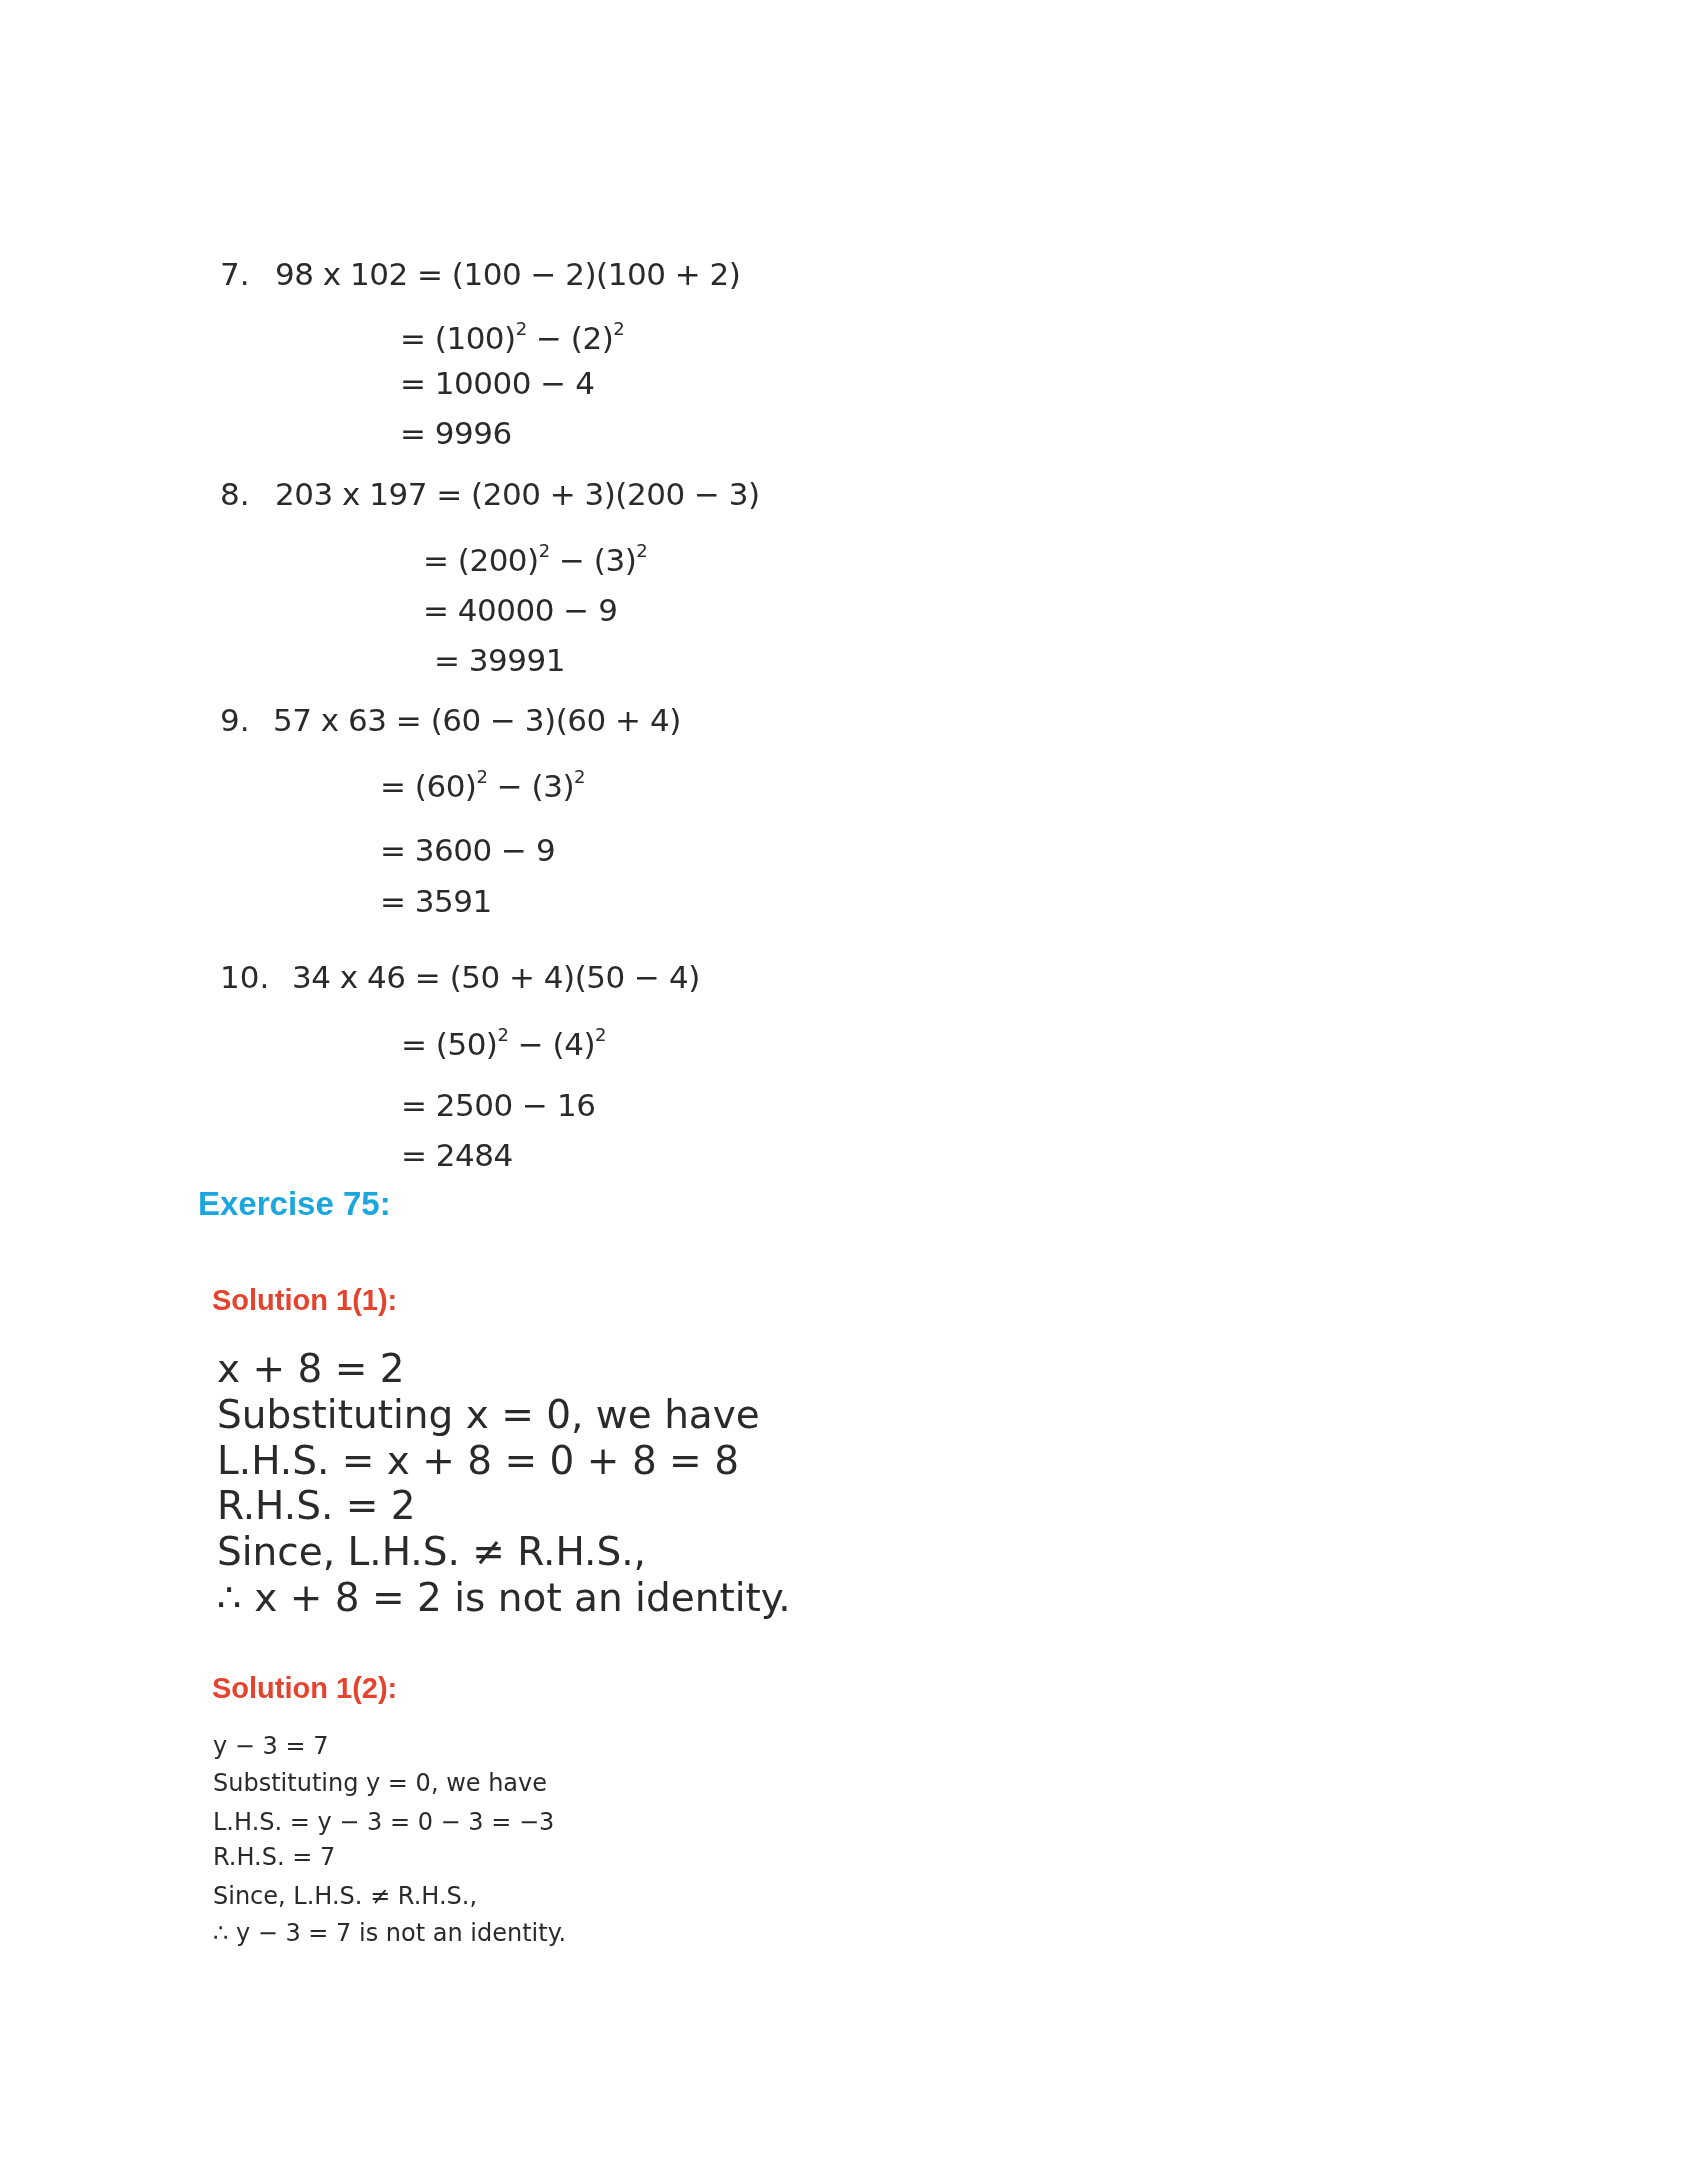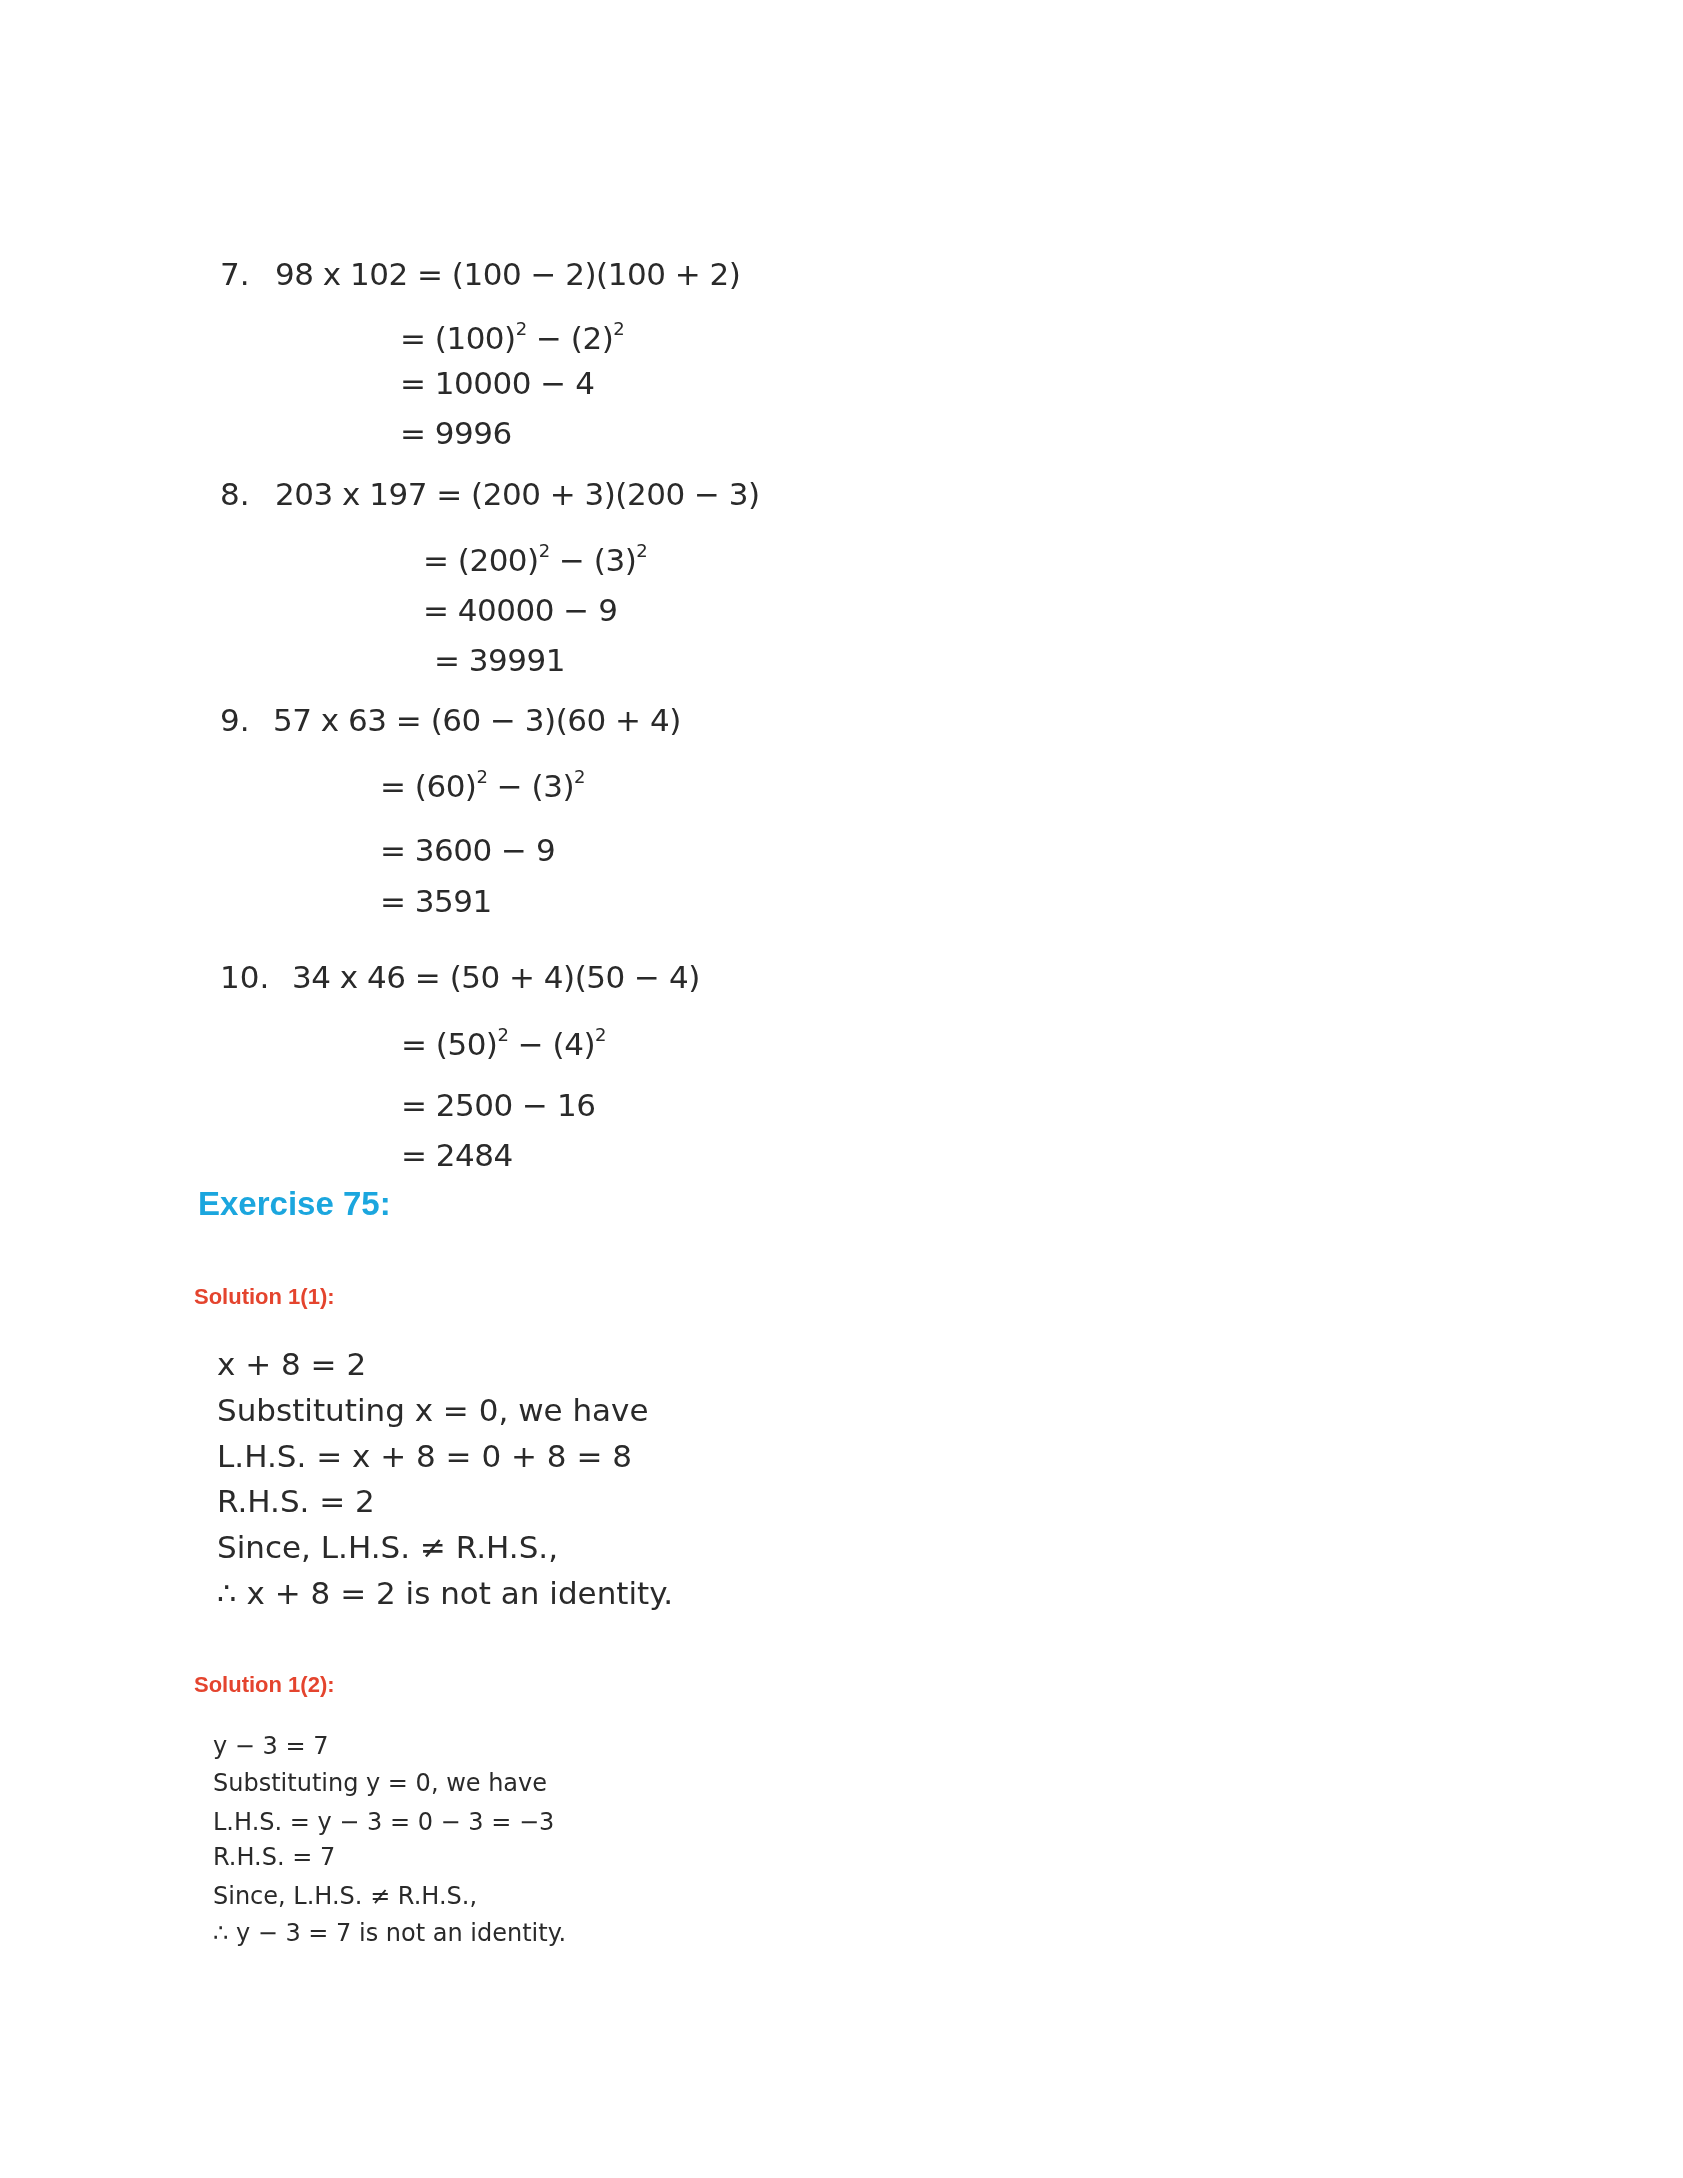--- a/index.html
+++ b/index.html
@@ -4,23 +4,23 @@
 <style>
   html, body { margin:0; padding:0; }
   body { width:1683px; height:2178px; background:#ffffff; position:relative; overflow:hidden;
          font-family:"DejaVu Sans", sans-serif; color:#2a2a2a; }
   .line { position:absolute; white-space:nowrap; line-height:1; }
   .m { font-size:31px; letter-spacing:-0.5px; }
   .num { position:absolute; font-size:31px; line-height:1; white-space:nowrap; }
   sup { font-size:18px; vertical-align:14px; line-height:0; }
   .heading-ex { position:absolute; left:198px; top:1187px; font-family:"Liberation Sans", sans-serif;
                 font-weight:bold; font-size:33px; color:#1ba6de; line-height:1; }
-  .heading-sol { position:absolute; left:194px; font-family:"Liberation Sans", sans-serif;
-                 font-weight:bold; font-size:22px; color:#e4442e; line-height:1; }
-  .s1 { font-size:31px; left:217px; }
+  .heading-sol { position:absolute; left:212px; font-family:"Liberation Sans", sans-serif;
+                 font-weight:bold; font-size:29px; color:#e4442e; line-height:1; }
+  .s1 { font-size:39px; left:217px; }
   .s2 { font-size:24px; left:213px; }
 </style>
 </head>
 <body>
 
 <div>
   <span class="num" style="left:220px; top:259px;">7.</span>
   <span class="line m" style="left:275px; top:259px;"><span>98 x 102</span> <span>= (100 − 2)(100 + 2)</span></span>
   <span class="line m" style="left:400px; top:323px;"><span>= (100)</span><sup>2</sup><span> − (2)</span><sup>2</sup></span>
   <span class="line m" style="left:400px; top:368px;">= 10000 − 4</span>

